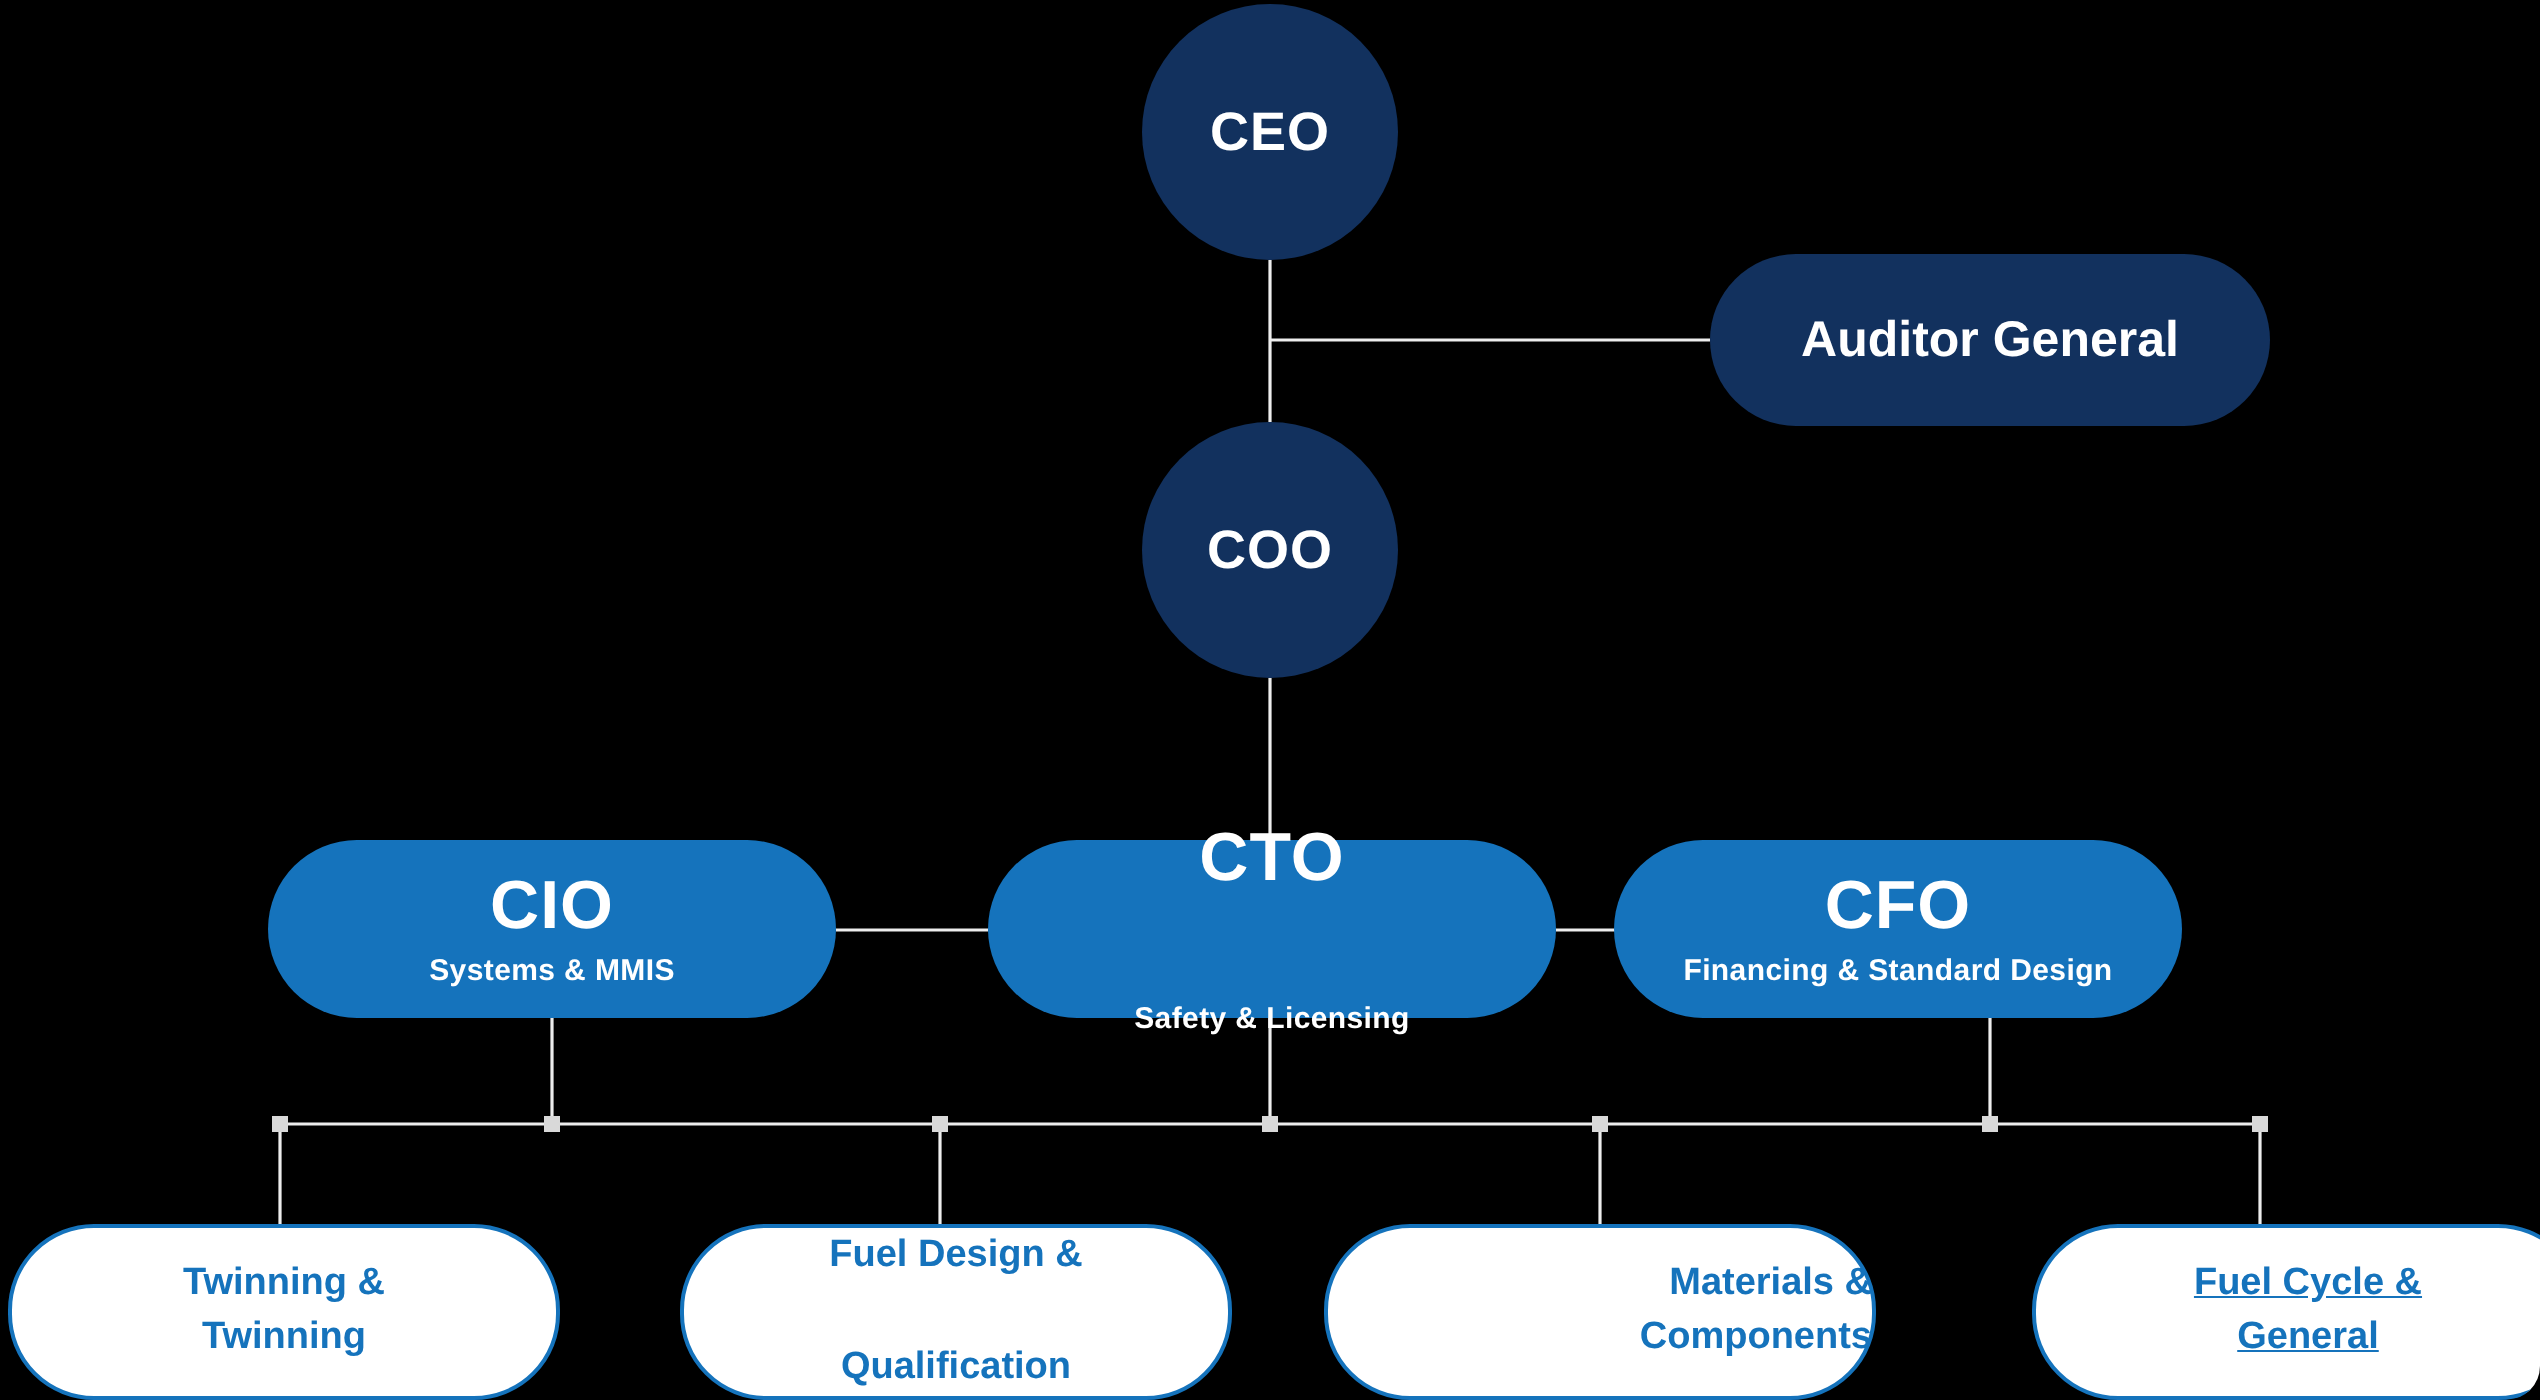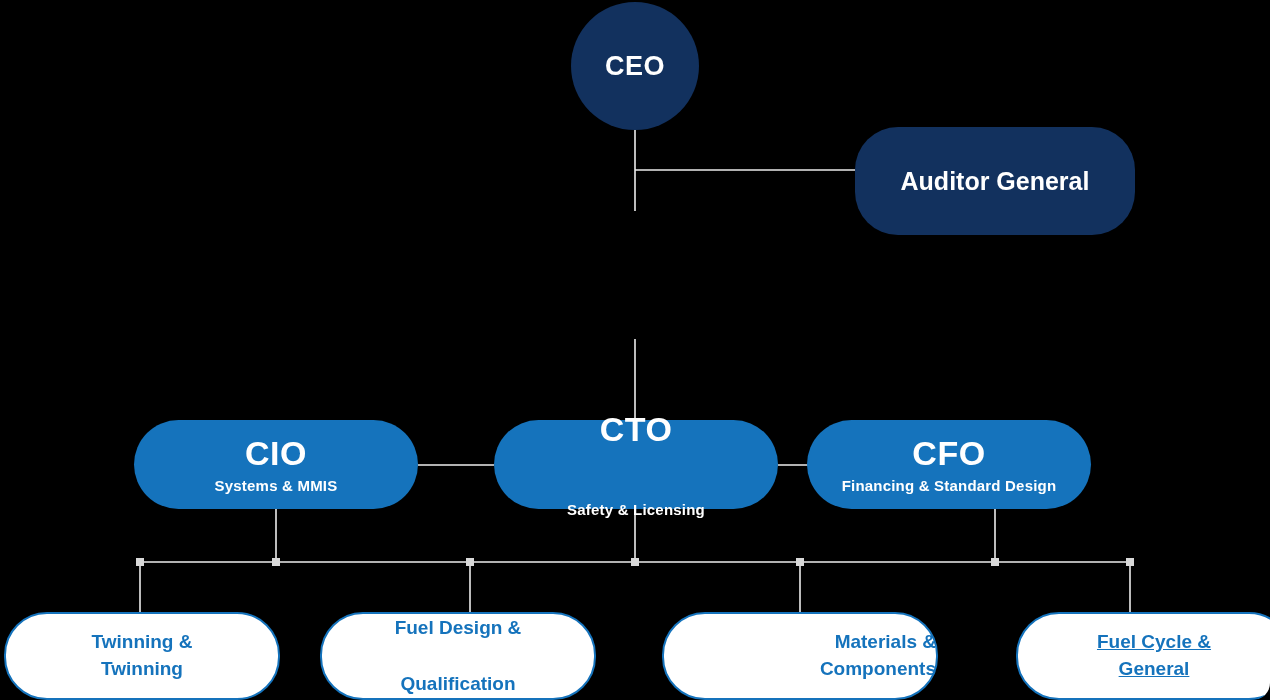--- a/index.html
+++ b/index.html
@@ -39,21 +39,21 @@
     background: #12315E;
     color: #FFFFFF;
     font-weight: 700;
     font-size: 27px;
     letter-spacing: 0.5px;
   }
   .node-ceo { left: 571px; top: 2px; }
   .node-coo { left: 571px; top: 211px; }
   .navy-pill {
     left: 855px; top: 127px;
-    width: 280px; height: 108px;
+    width: 280px; height: 86px;
     border-radius: 43px;
     background: #12315E;
     color: #FFFFFF;
     font-weight: 700;
     font-size: 25px;
   }
   .blue-pill {
     width: 284px; height: 89px;
     border-radius: 45px;
     background: #1573BC;
@@ -82,21 +82,21 @@
     border-radius: 43px;
     background: #FFFFFF;
     border: 2px solid #1573BC;
     color: #1573BC;
     font-weight: 700;
     font-size: 19px;
     line-height: 1.4;
     top: 612px;
   }
   .node-dept-0 { left: 4px; }
-  .node-dept-1 { left: 320px; gap: 29px; }
+  .node-dept-1 { left: 340px; gap: 29px; }
   .node-dept-2 { left: 662px; align-items: flex-end; }
   .node-dept-3 { left: 1016px; text-decoration: underline; }
 </style>
 </head>
 <body>
 
 <div class="stage">
 
   <svg class="connectors" viewBox="0 0 1270 700" xmlns="http://www.w3.org/2000/svg">
     <g stroke="#EDEDED" stroke-width="1.6" fill="none">
@@ -133,20 +133,23 @@
   </svg>
 
   <div class="node circle node-ceo">
     <span>CEO</span>
   </div>
 
   <div class="node navy-pill">
     <span>Auditor General</span>
   </div>
 
+  <div class="node circle node-coo">
+    <span>COO</span>
+  </div>
 
   <div class="node blue-pill node-cio">
     <span class="pill-title">CIO</span>
     <span class="pill-subtitle">Systems &amp; MMIS</span>
   </div>
 
   <div class="node blue-pill node-cto">
     <span class="pill-title">CTO</span>
     <span class="pill-subtitle">Safety &amp; Licensing</span>
   </div>

